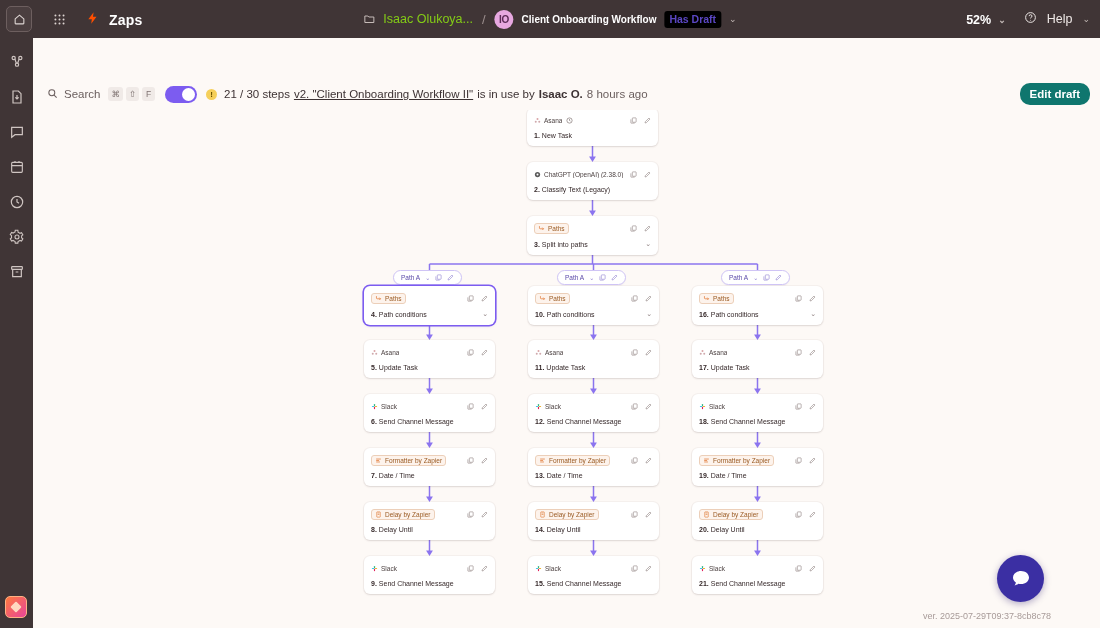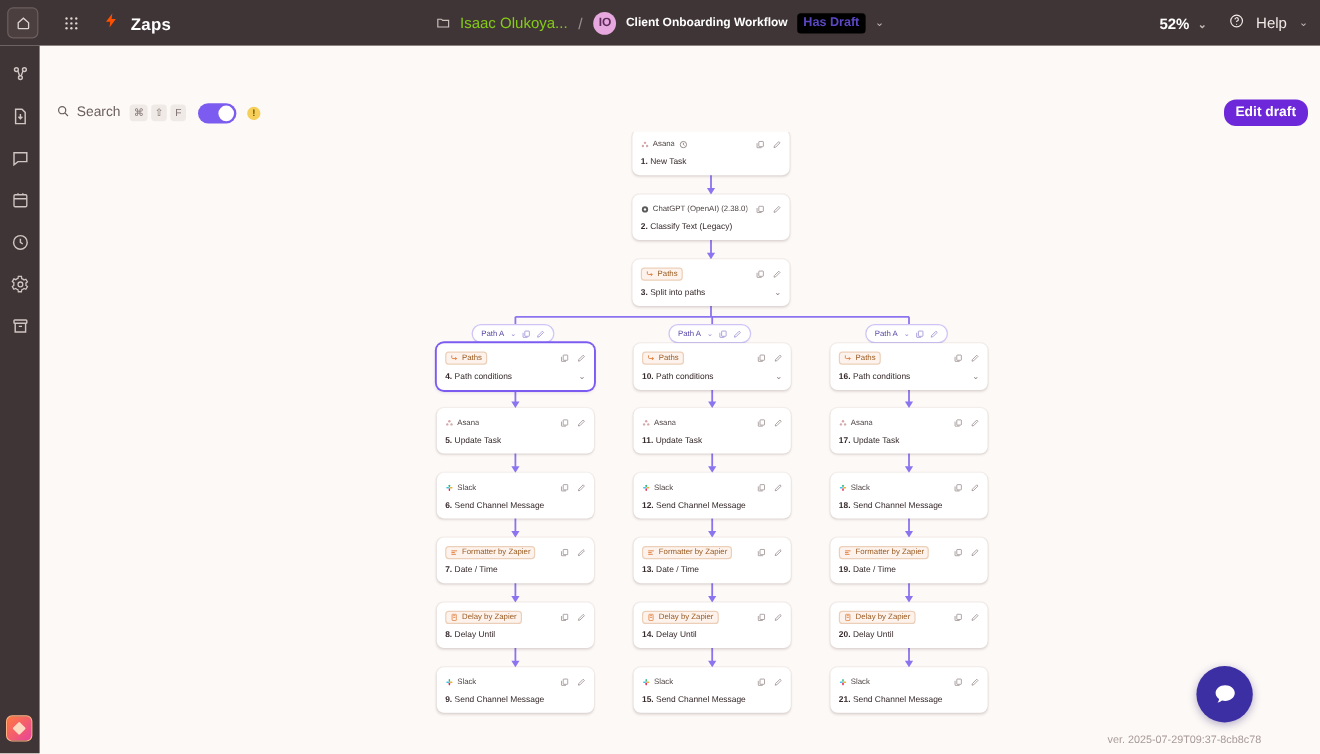--- a/index.html
+++ b/index.html
@@ -101,21 +101,21 @@
     width: 11px; height: 11px; border-radius: 50%; background: #f5cf5a;
     color: #6b5300; font-size: 8px; font-weight: bold;
     display: flex; align-items: center; justify-content: center; margin-left: 9px; flex:none;
   }
   .steps-info { margin-left: 7px; display: flex; align-items: center; gap: 4px; white-space: nowrap; }
   .steps-count { color: #3d3233; }
   .inuse-link { color: #3d3233; text-decoration: underline; cursor: pointer; }
   .inuse-who { font-weight: bold; }
   .inuse-time { color: #6b5f5e; }
   .edit-draft {
-    margin-left: auto; background: #6d28d9; color: #fff; font-size: 11.5px;
+    margin-left: auto; background: #0f766e; color: #fff; font-size: 11.5px;
     font-weight: bold; padding: 5px 10px; border-radius: 10px; border: none; cursor: pointer;
   }
 
   
   .canvas {
     position: absolute; top: 70px; left: 33px; width: 1028px; height: 558px;
     background: #fdf9f6; overflow: hidden;
   }
   .canvas-inner { position: relative; width: 1067px; height: 558px; }
 
@@ -296,20 +296,27 @@
   </div>
   <div class="kbd-group">
     <span class="kbd">⌘</span>
     <span class="kbd">⇧</span>
     <span class="kbd">F</span>
   </div>
   <div class="toggle">
       <div class="knob"></div>
     </div>
   <div class="warn-dot">!</div>
+  <div class="steps-info">
+    <span class="steps-count">21 / 30 steps</span>
+    <span class="inuse-link">v2. "Client Onboarding Workflow II"</span>
+    <span>is in use by</span>
+    <span class="inuse-who">Isaac O.</span>
+    <span class="inuse-time">8 hours ago</span>
+  </div>
   <button class="edit-draft">Edit draft</button>
 </div>
 
 <div class="canvas">
   <div class="canvas-inner" id="canvas-inner">
     <svg class="wires" id="wires">
         <path d="M559.5 74 L559.5 87" stroke="#8b74ef" stroke-width="1.5" fill="none"></path>
         <path d="M556.1 86.6 L559.5 92 L562.9 86.6" fill="#8b74ef"></path>
         <path d="M559.5 128 L559.5 141" stroke="#8b74ef" stroke-width="1.5" fill="none"></path>
         <path d="M556.1 140.6 L559.5 146 L562.9 140.6" fill="#8b74ef"></path>

